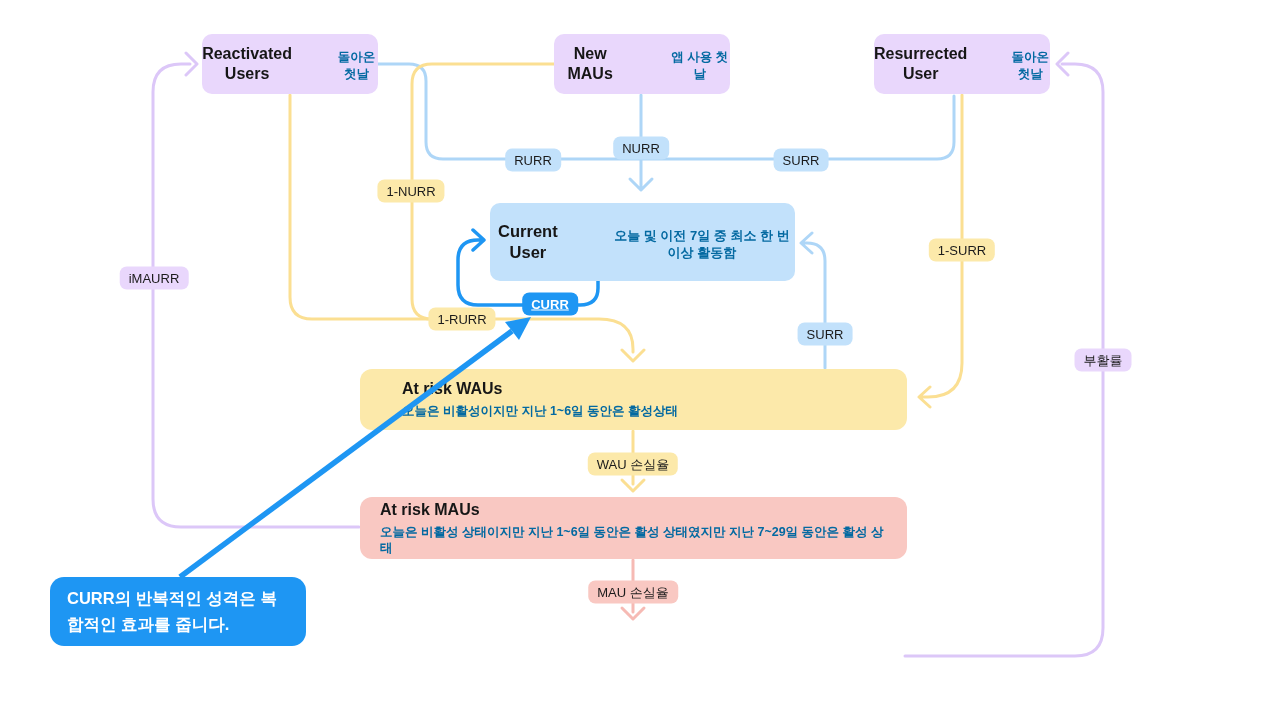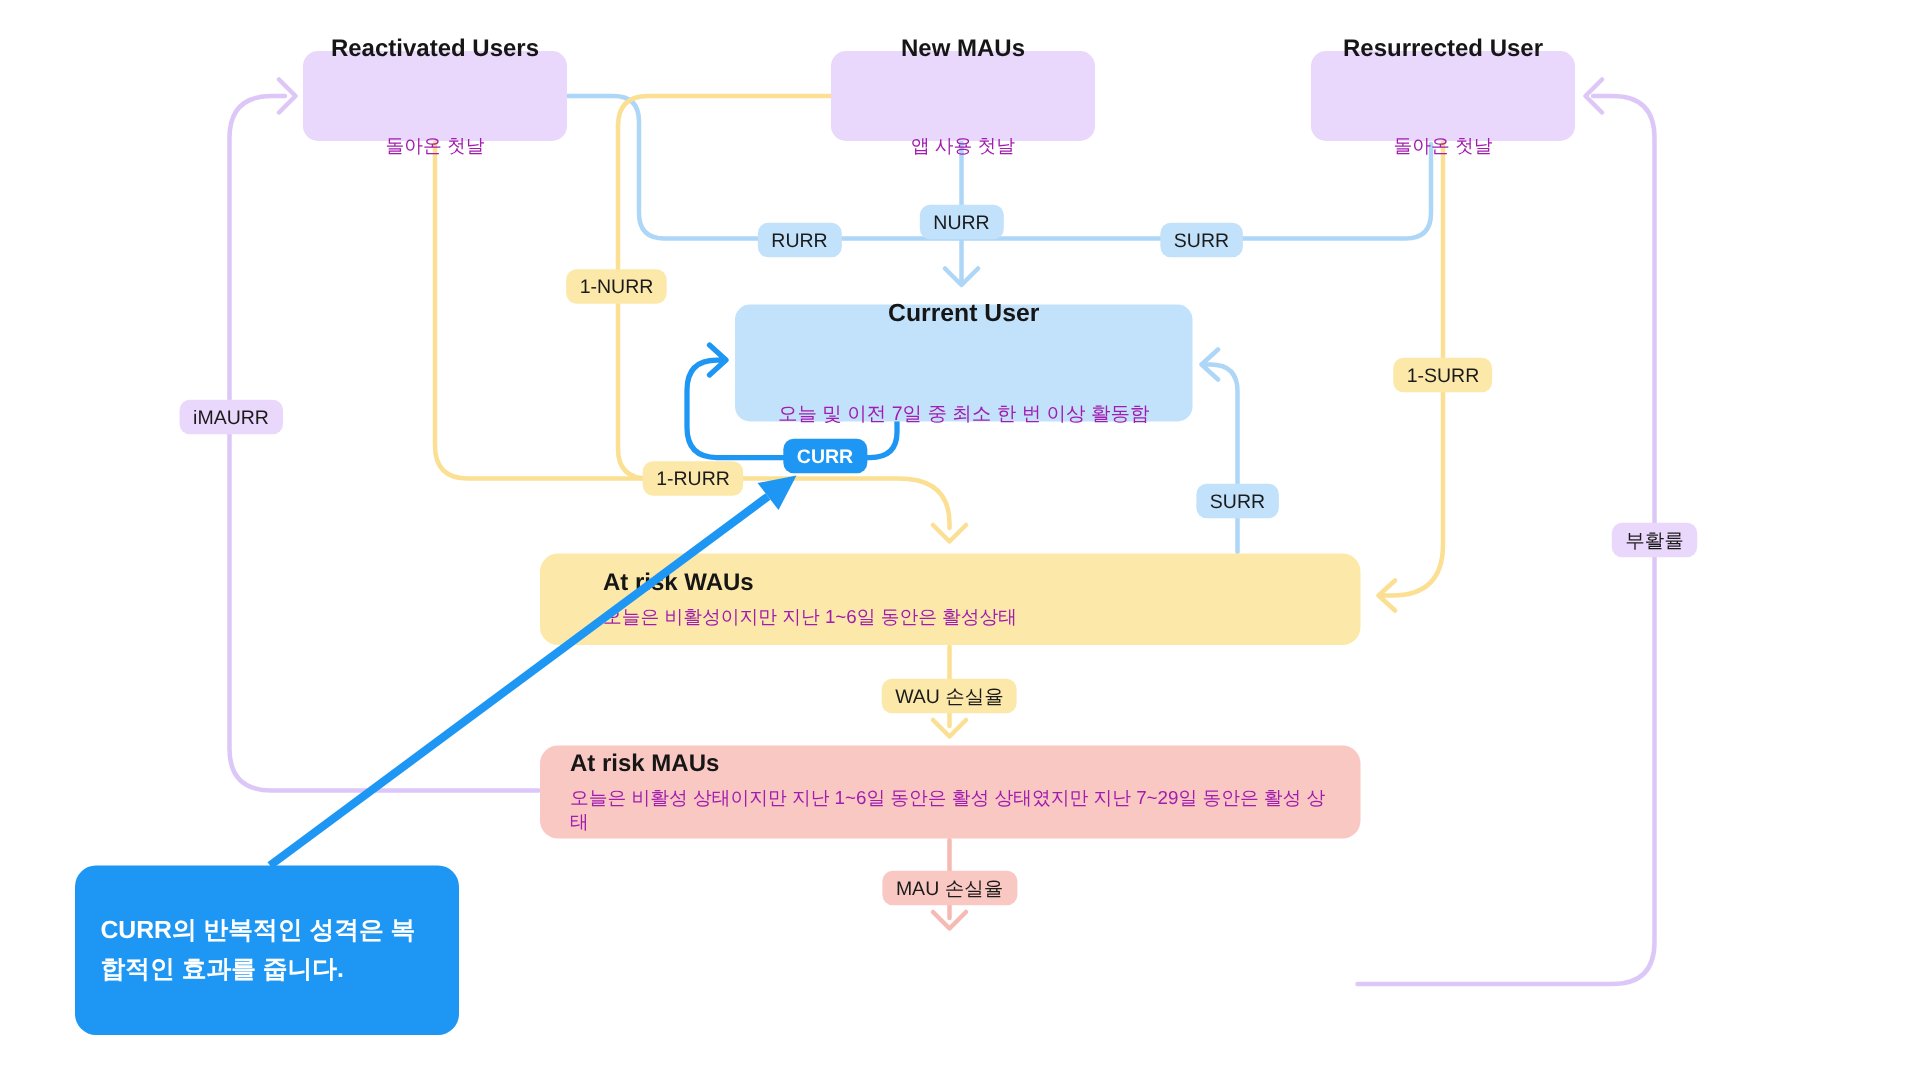--- a/index.html
+++ b/index.html
@@ -4,23 +4,23 @@
 <style>
   html,body{margin:0;padding:0;background:#ffffff;}
   #canvas{
     position:relative;width:1280px;height:720px;overflow:hidden;background:#ffffff;
     font-family:"Liberation Sans", sans-serif;color:#1b1b1b;
   }
   #canvas svg{position:absolute;left:0;top:0;pointer-events:none;}
 
   
   .node{position:absolute;box-sizing:border-box;border-radius:10px;}
-  .node.centered{display:flex;flex-direction:column;align-items:center;justify-content:center;text-align:center;gap:43px;}
+  .node.centered{display:flex;align-items:center;justify-content:center;text-align:center;gap:43px;}
   .node .title{font-size:16px;font-weight:600;color:#161616;line-height:1.25;}
-  .node .subtitle{font-size:12.5px;font-weight:400;color:#a21caf;margin-top:3px;line-height:1.3;}
+  .node .subtitle{font-size:12.5px;font-weight:700;color:#0369a1;margin-top:3px;line-height:1.3;}
   .node.wide{border-radius:12px;padding:10px 20px;display:flex;flex-direction:column;justify-content:center;}
   .node.wide .title{font-weight:700;}
   .node.wide .subtitle{margin-top:4px;}
   .fill-lavender{background:#e9d7fc;}
   .fill-blue{background:#c2e1fb;}
   .fill-yellow{background:#fce9aa;}
   .fill-pink{background:#f9c8c2;}
   .fill-gray{background:#e9e9e9;}
 
   
@@ -32,21 +32,21 @@
   .lbl-blue{background:#c2e1fb;}
   .lbl-yellow{background:#fce9aa;}
   .lbl-purple{background:#e9d7fc;}
   .lbl-pink{background:#f9c8c2;}
   .lbl-curr{background:#1e96f3;color:#ffffff;font-weight:700;}
 
   
   .callout{
     position:absolute;left:50px;top:577px;width:256px;box-sizing:border-box;
     background:#1e96f3;color:#ffffff;border-radius:14px;
-    padding:30px 17px;font-size:16.5px;font-weight:700;line-height:1.6;
+    padding:8px 17px;font-size:16.5px;font-weight:700;line-height:1.6;
   }
 </style>
 </head>
 <body>
 
 <div id="canvas">
 
   <svg width="1280" height="720" viewBox="0 0 1280 720">
     <g fill="none" stroke-linecap="round" stroke-linejoin="round">
 
@@ -111,21 +111,21 @@
       <polygon points="531,317 519,340 505,322" fill="#1e96f3"></polygon>
     </g>
   </svg>
 
   <div class="lbl lbl-blue" style="left:533px;top:160px;">RURR</div>
   <div class="lbl lbl-blue" style="left:641px;top:148px;">NURR</div>
   <div class="lbl lbl-blue" style="left:801px;top:160px;">SURR</div>
   <div class="lbl lbl-yellow" style="left:411px;top:191px;">1-NURR</div>
   <div class="lbl lbl-yellow" style="left:962px;top:250px;">1-SURR</div>
   <div class="lbl lbl-purple" style="left:154px;top:278px;">iMAURR</div>
-  <div class="lbl lbl-curr" style="left:550px;top:304px;">CURR</div>
+  <div class="lbl lbl-curr" style="left:550px;top:304px;text-decoration:underline;">CURR</div>
   <div class="lbl lbl-yellow" style="left:462px;top:319px;">1-RURR</div>
   <div class="lbl lbl-blue" style="left:825px;top:334px;">SURR</div>
   <div class="lbl lbl-purple" style="left:1103px;top:360px;">부활률</div>
   <div class="lbl lbl-yellow" style="left:633px;top:464px;">WAU 손실율</div>
   <div class="lbl lbl-pink" style="left:633px;top:592px;">MAU 손실율</div>
 
   <div class="callout">CURR의 반복적인 성격은 복합적인 효과를 줍니다.</div>
 
 </div>
 

